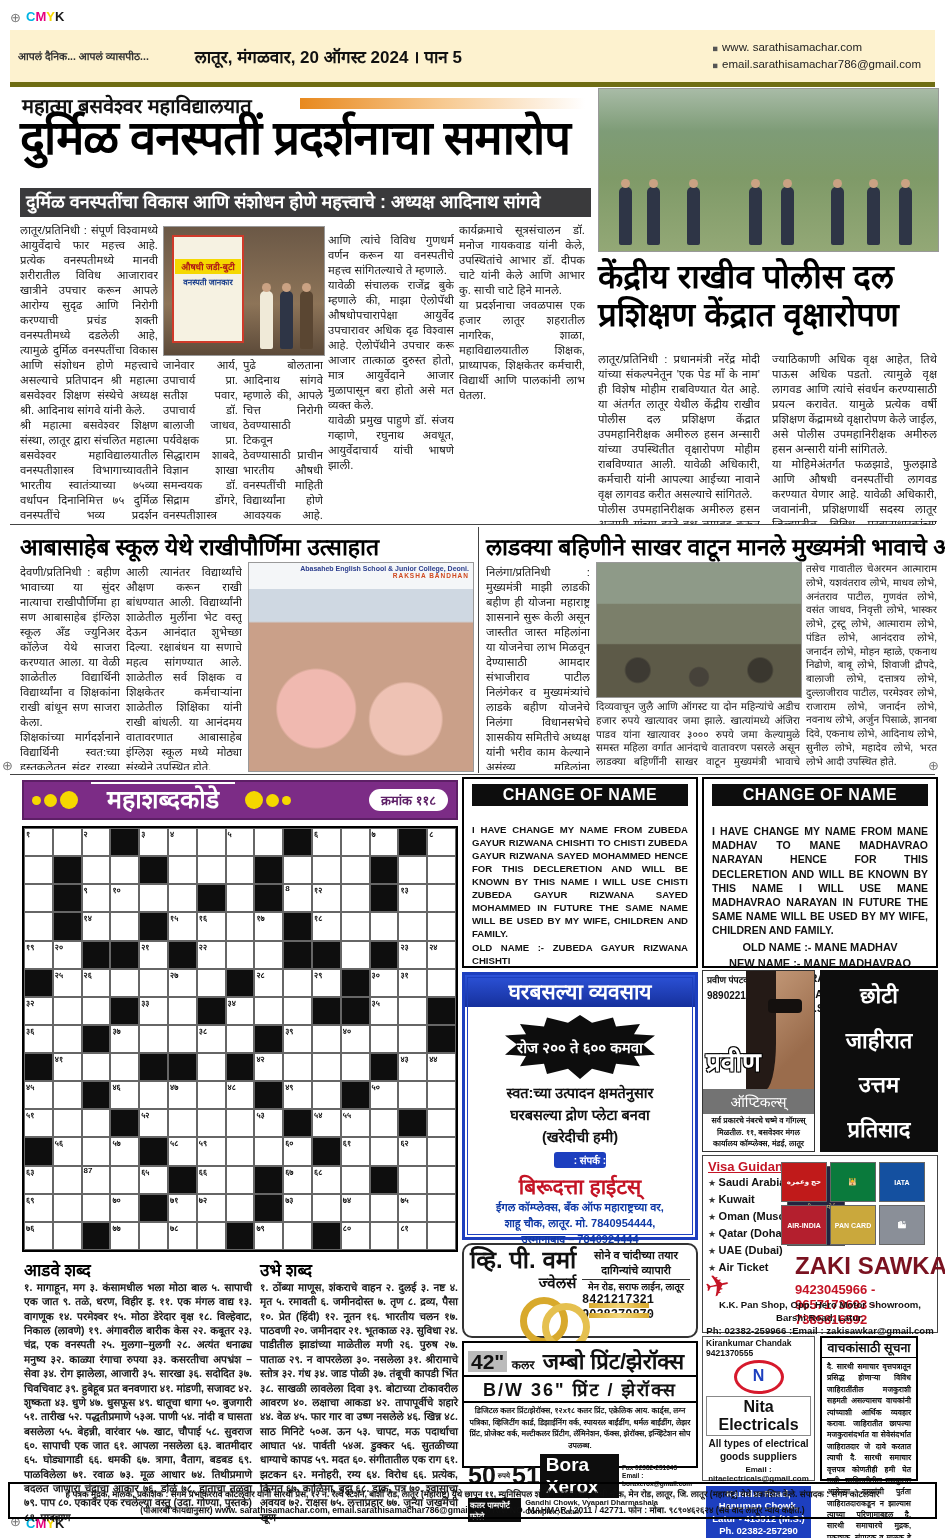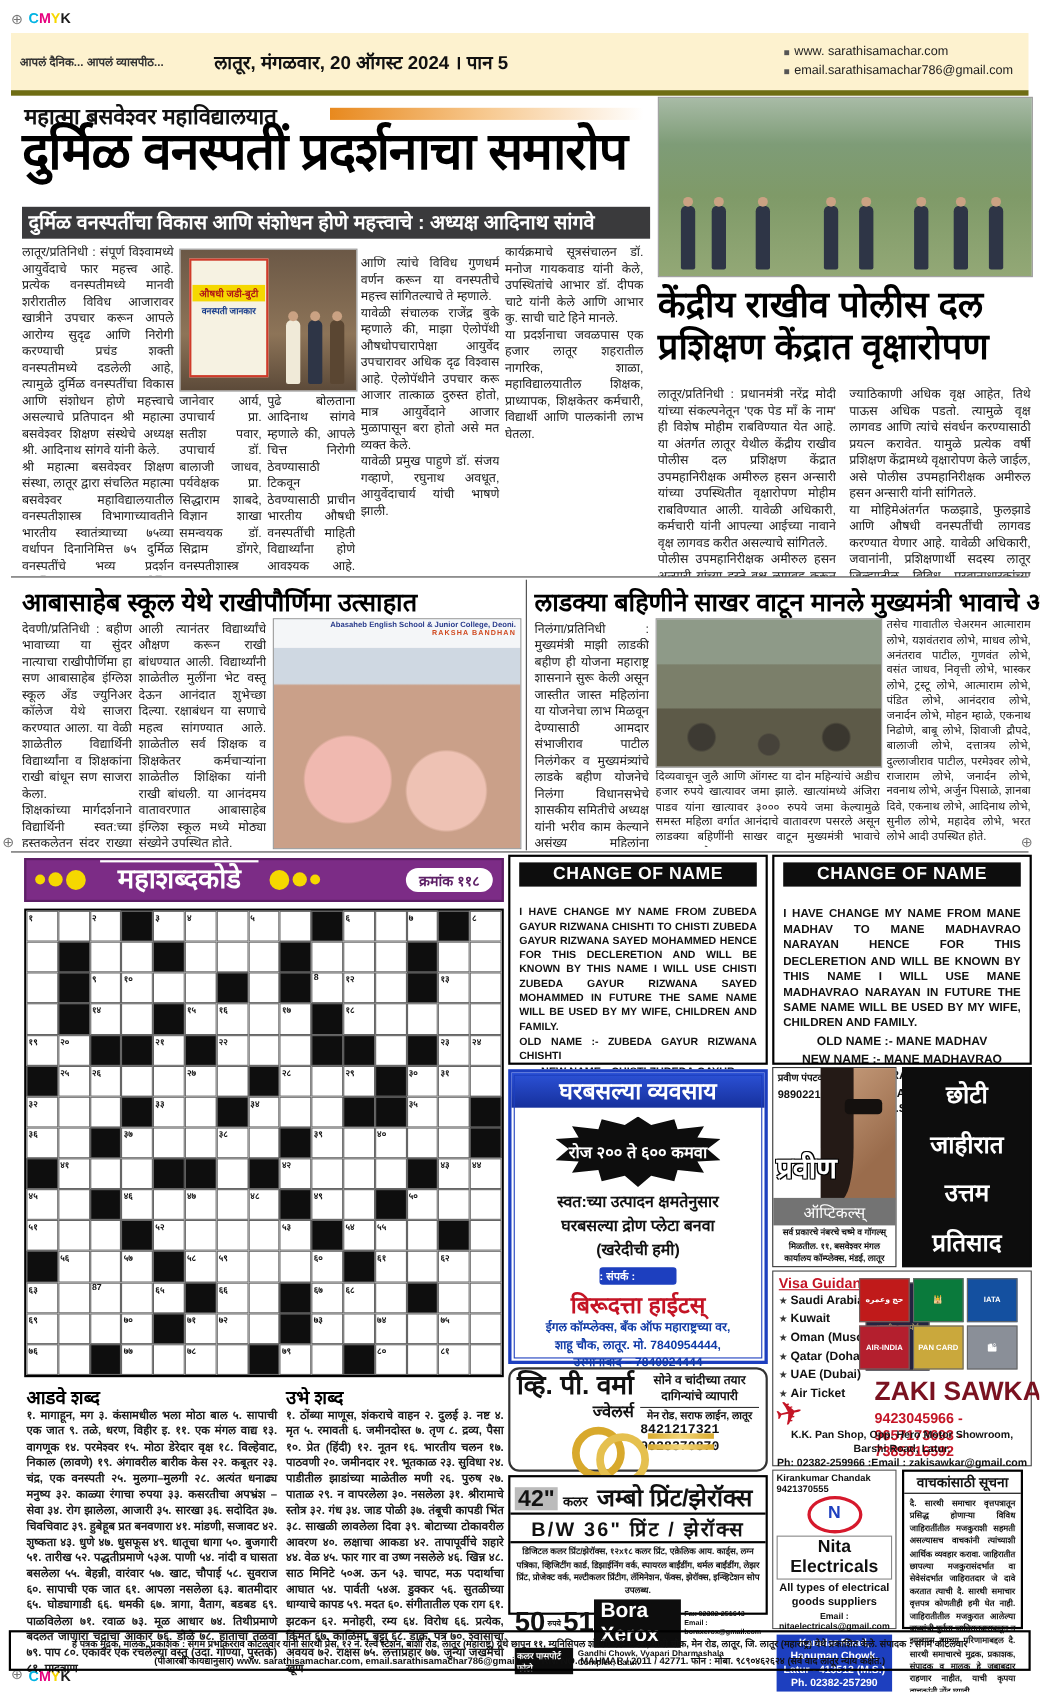--- a/index.html
+++ b/index.html
@@ -57,21 +57,21 @@
   .adbox{position:absolute;border:2px solid #000;background:#fff;box-sizing:border-box;}
   .conhead{background:#0d0d0d;color:#fff;text-align:center;font-weight:800;font-size:16px;margin:5px 8px 18px;padding:2px 0;letter-spacing:.5px;}
   .conbody{font-size:9.6px;font-weight:700;text-align:justify;padding:0 8px;line-height:1.35;color:#111;}
   .concenter{font-size:9.8px;font-weight:800;text-align:center;padding:0 8px;line-height:1.4;}
   .dron{border:3px solid #1d3fbf;outline:1px solid #1d3fbf;outline-offset:-6px;}
   .dronhead{background:linear-gradient(180deg,#2c52d8,#16309c);color:#fff;font-size:21px;font-weight:900;text-align:center;padding:2px 0;}
   .star{position:relative;margin:8px auto 4px;width:150px;height:64px;background:#0d0d0d;color:#fff;text-align:center;
         font-size:15px;font-weight:800;display:flex;align-items:center;justify-content:center;border-radius:8px;
         clip-path:polygon(50% 0,58% 12%,72% 4%,74% 18%,90% 14%,86% 30%,100% 32%,92% 46%,100% 62%,86% 64%,90% 80%,74% 76%,72% 92%,58% 84%,50% 100%,42% 84%,28% 92%,26% 76%,10% 80%,14% 64%,0 62%,8% 46%,0 32%,14% 30%,10% 14%,26% 18%,28% 4%,42% 12%);}
   .dronline{font-size:14.5px;font-weight:800;text-align:center;color:#111;line-height:1.5;}
-  .sampark{display:block;margin:4px auto;width:70px;background:#1d3fbf;color:#fff;font-size:10px;font-weight:700;text-align:left;border-radius:3px;padding:1px 0;}
+  .sampark{display:block;margin:4px auto;width:52px;background:#1d3fbf;color:#fff;font-size:10px;font-weight:700;text-align:right;border-radius:3px;padding:1px 0;}
   .dronbrand{font-size:21px;font-weight:900;color:#c41425;text-align:center;}
   .dronaddr{font-size:11px;font-weight:800;color:#103aa6;text-align:center;line-height:1.45;}
   .chhoti{background:#0d0d0d;color:#fff;display:flex;flex-direction:column;justify-content:space-around;align-items:center;}
   .chhoti div{font-size:22px;font-weight:900;}
   .praveen{border:1px solid #333;}
   .pv-top{font-size:9px;font-weight:700;padding:2px 4px;}
   .pv-face{position:absolute;right:0;top:0;width:62px;height:120px;background:linear-gradient(135deg,#c99f7e,#9a6c4c 70%);}
   .pv-face:before{content:"";position:absolute;left:-6px;top:0;width:30px;height:120px;background:#241a16;border-radius:0 0 40% 0;}
   .pv-face:after{content:"";position:absolute;left:16px;top:28px;width:34px;height:14px;background:#14100e;border-radius:4px;}
   .pv-name{position:absolute;left:3px;top:72px;font-size:26px;font-weight:900;color:#fff;text-shadow:1px 1px 0 #000,-1px -1px 0 #000,1px -1px 0 #000,-1px 1px 0 #000;}
@@ -730,21 +730,21 @@
       <span>Kirankumar Chandak</span><br>
       <span>9421370555</span>
     </div>
     <div class="nita-logo">N</div>
     <div class="nitaname">Nita Electricals</div>
     <div class="nitatag">All types of electrical goods suppliers</div>
     <div class="nitamail">Email : nitaelectricals@gmail.com</div>
     <div class="nitaaddr">Kamdar Road, Hanuman Chowk, Latur - 413512 (M.S.) Ph. 02382-257290</div>
   </div>
 
-  <div class="adbox such" style="left:820px;top:1336px;width:110px;height:145px;">
+  <div class="adbox such" style="left:820px;top:1336px;width:98px;height:145px;">
     <div class="suchhead">वाचकांसाठी सूचना</div>
     <div class="suchbody">दै. सारथी समाचार वृत्तपत्रातून प्रसिद्ध होणाऱ्या विविध जाहिरातींतील मजकुराशी सहमती असल्यासच वाचकांनी त्यांच्याशी आर्थिक व्यवहार करावा. जाहिरातीत छापल्या मजकुरासंदर्भात वा सेवेसंदर्भात जाहिरातदार जे दावे करतात त्याची दै. सारथी समाचार वृत्तपत्र कोणतीही हमी घेत नाही. जाहिरातीतील मजकुरात आलेल्या दाव्यांची पुर्तता जाहिरातदाराकडून न झाल्यास त्याच्या परिणामाबद्दल दै. सारथी समाचारचे मुद्रक, प्रकाशक, संपादक व मालक हे जबाबदार राहणार नाहीत, याची कृपया वाचकांनी नोंद घ्यावी.</div>
   </div>
 
   <div class="footerbox">
     <div>हे पत्रक मुद्रक, मालक, प्रकाशक : संगम प्रभाकरराव कोटलवार यांनी सारथी प्रेस, १२ नं. रेल्वे स्टेशन, बार्शी रोड, लातूर (महाराष्ट्र) येथे छापून ११, म्युनिसिपल शॉपिंग कॉम्प्लेक्स, गांधी चौक, मेन रोड, लातूर, जि. लातूर (महाराष्ट्र) येथे प्रकाशित केले. संपादक : संगम कोटलवार</div>
     <div>(पीआरबी कायद्यानुसार) www. sarathisamachar.com, email.sarathisamachar786@gmail.com RNI NO. MAHMAR / 2011 / 42771. फोन : मोबा. ९८९०४६२६२४ (सर्व वाद लातूर न्याय कक्षेत.)</div>
   </div>
 
 </div>

